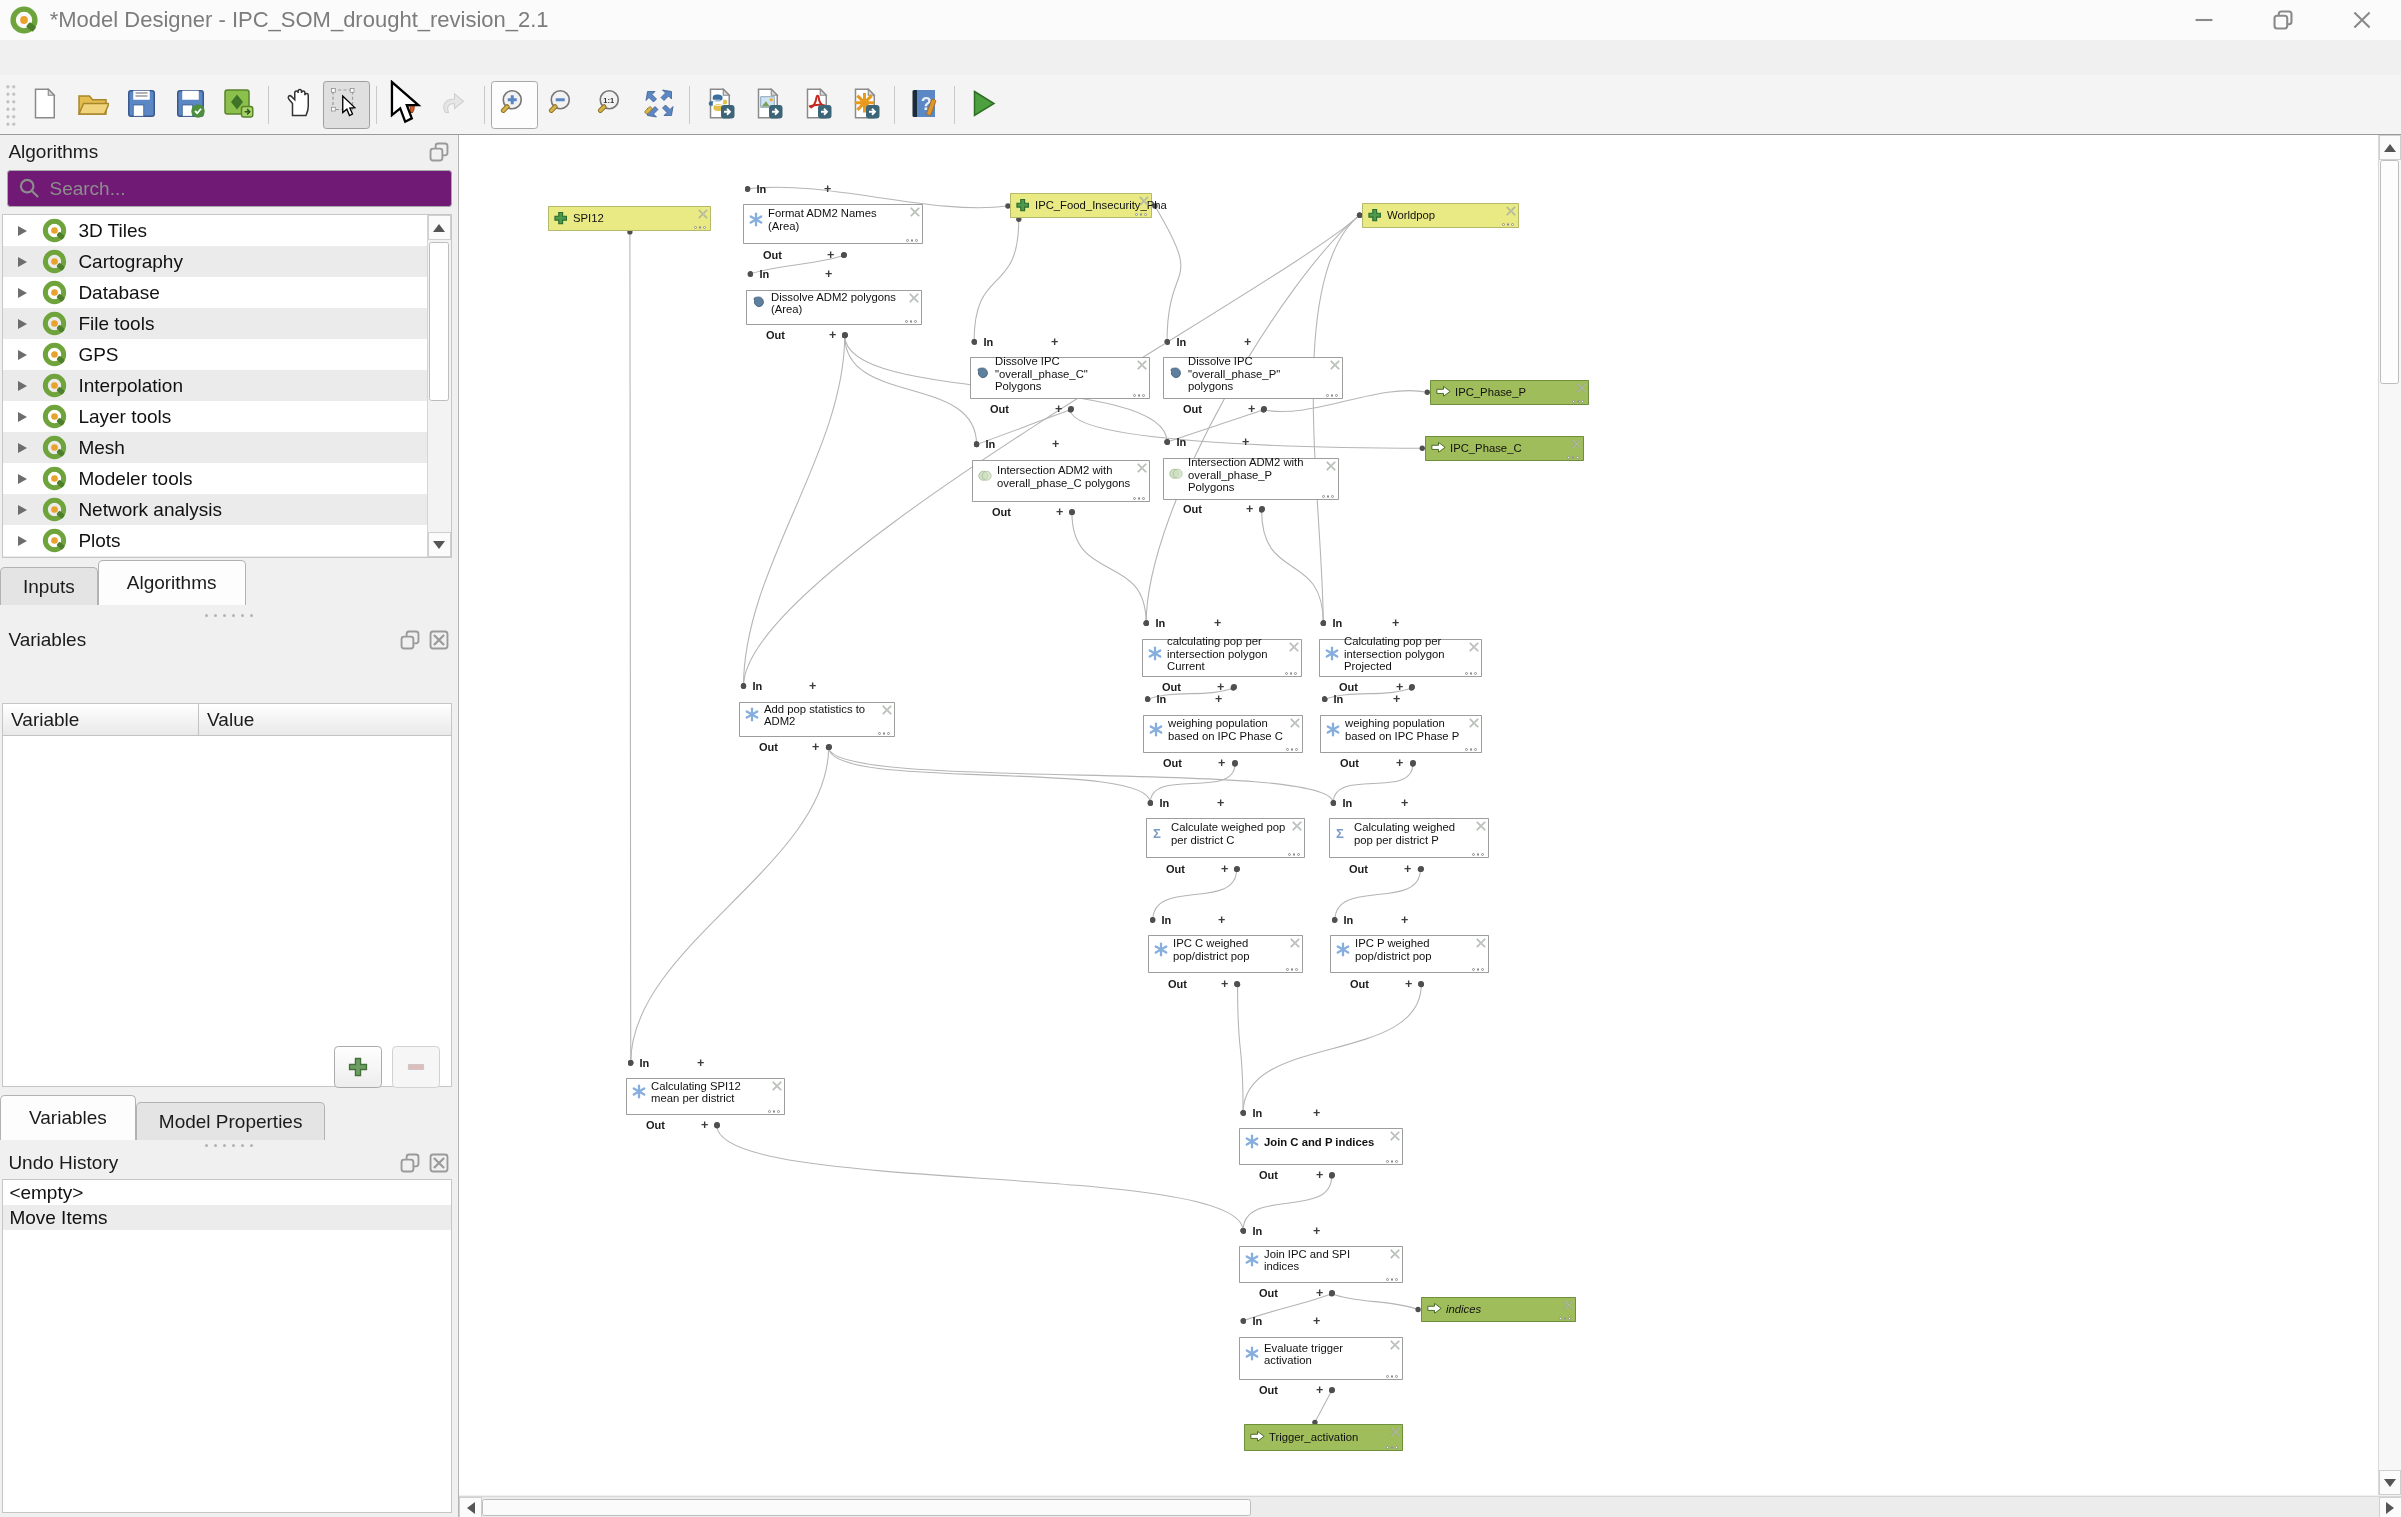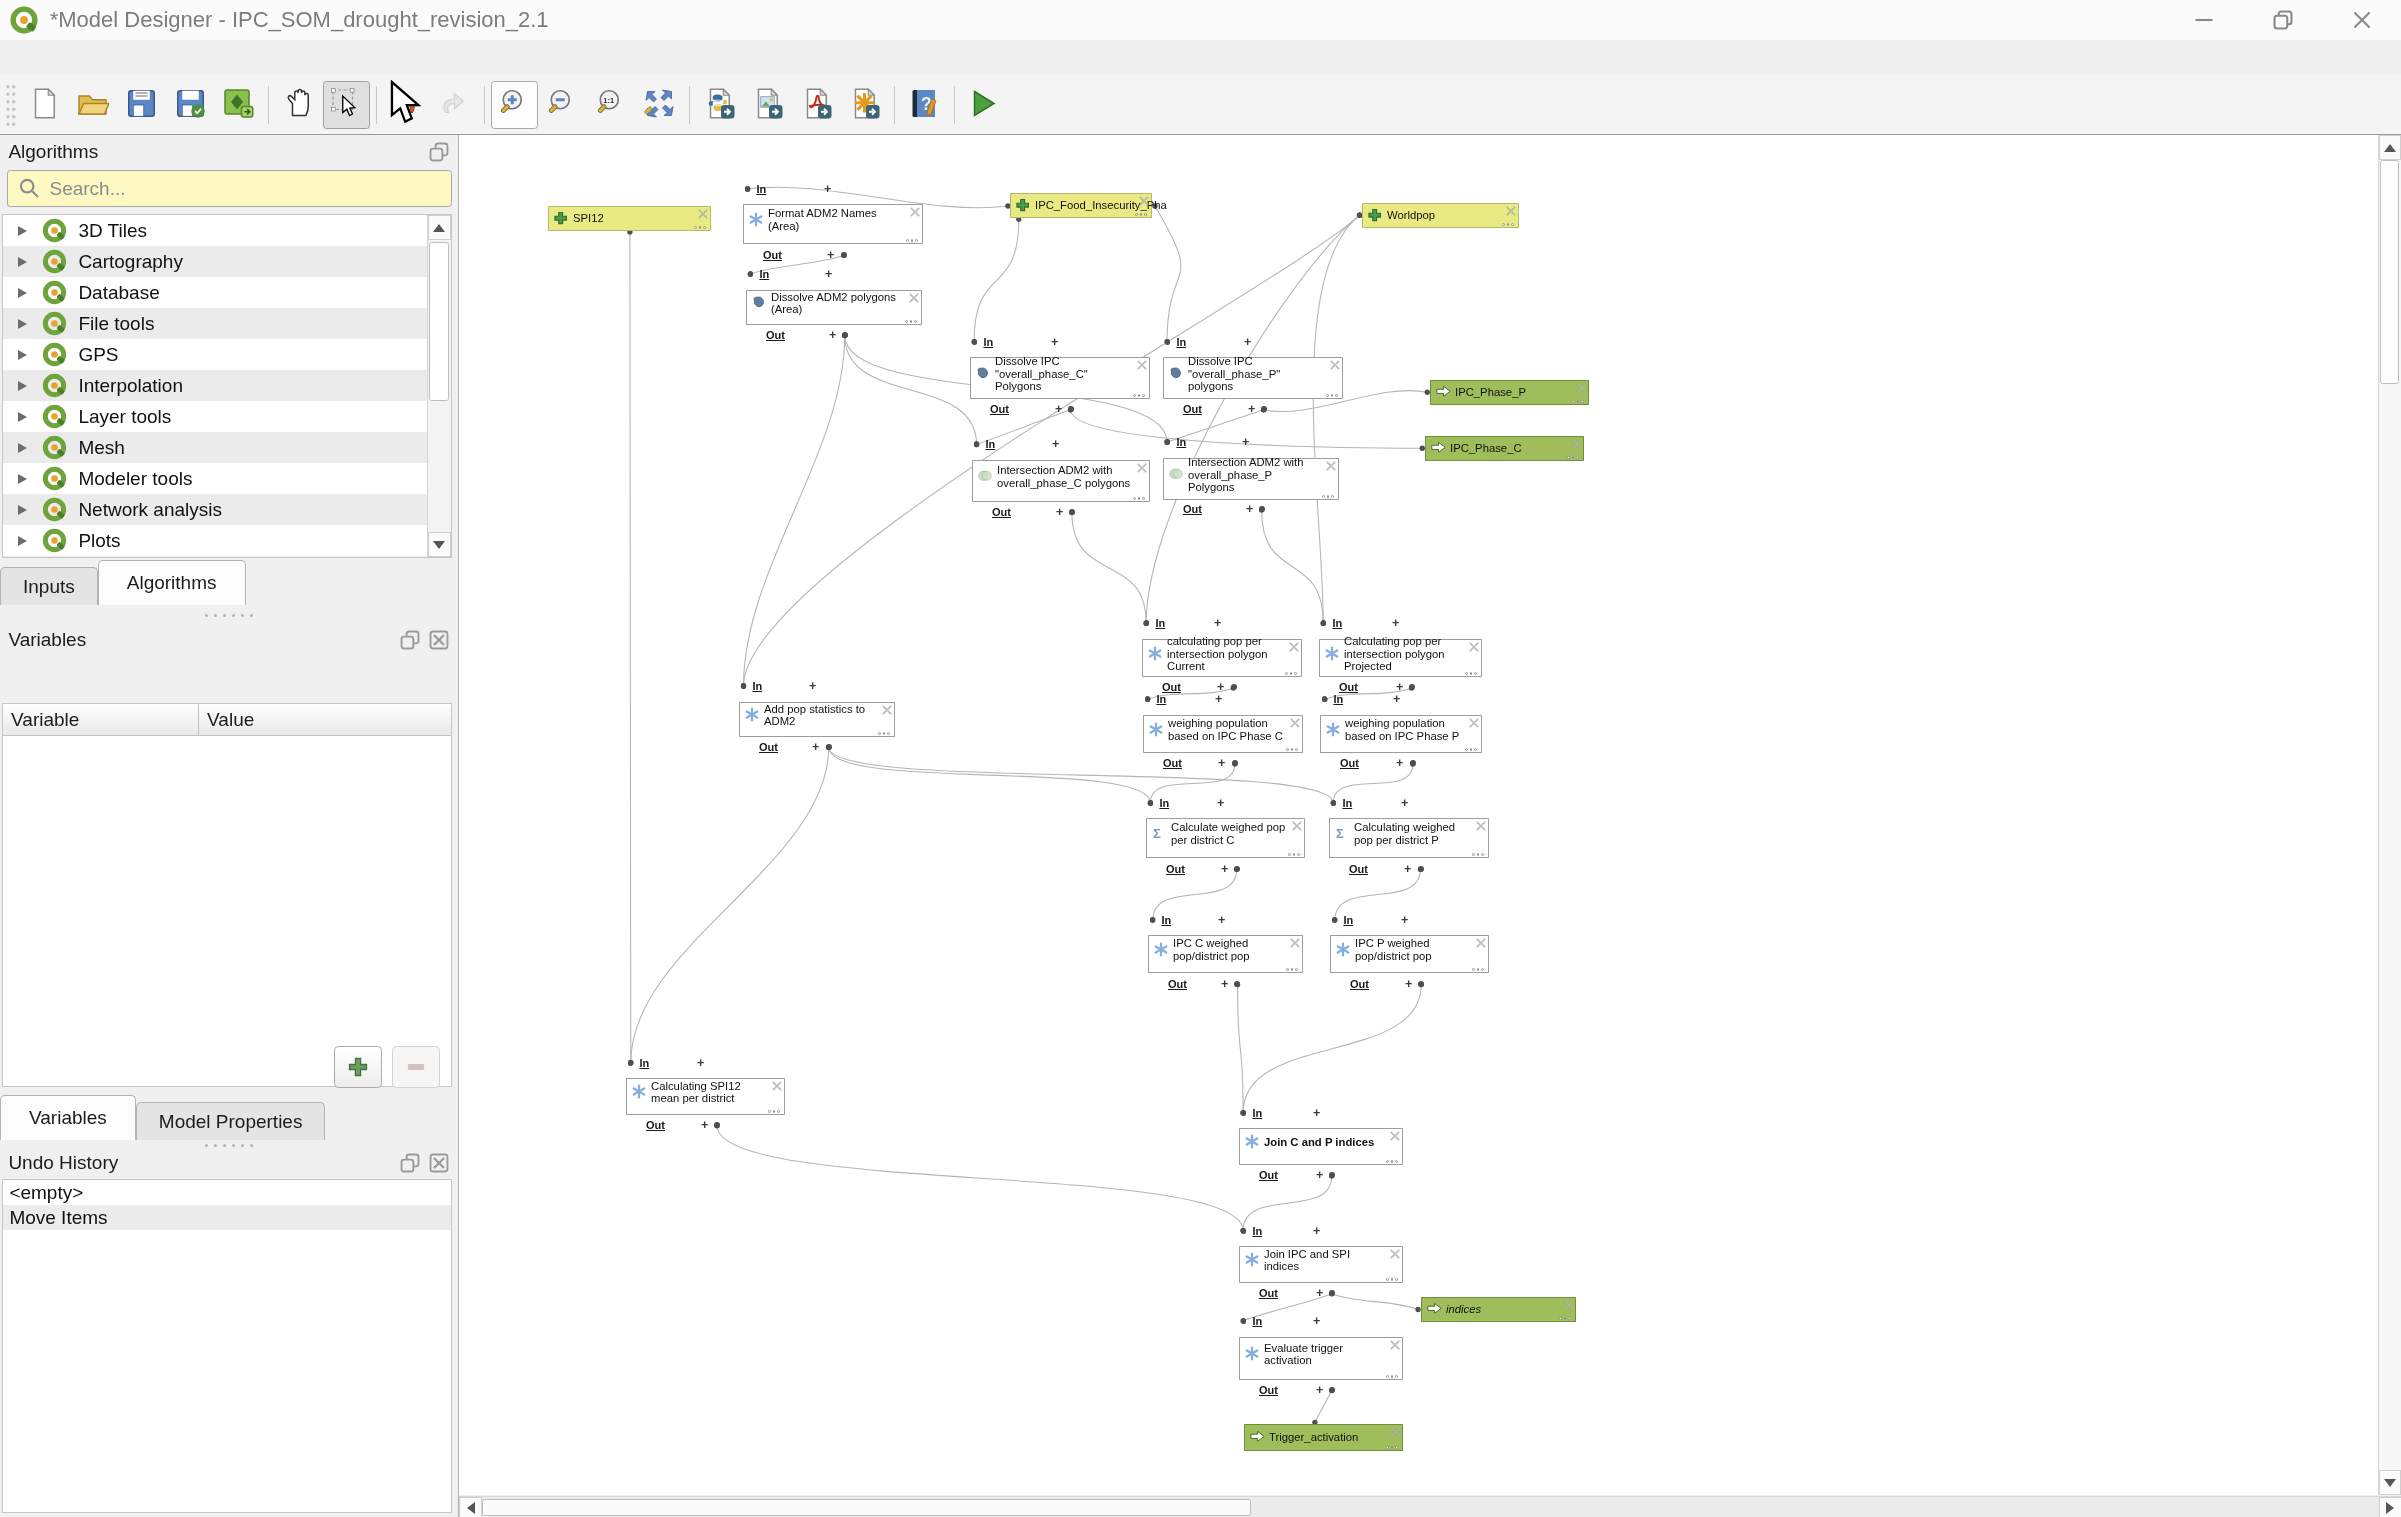--- a/index.html
+++ b/index.html
@@ -29,21 +29,21 @@
   .tb-btn.disabled { opacity:.5; }
   .tb-sep { width:0.8px; height:38px; background:#c9c9c9; margin:0 5px; }
   #mouse-cursor { position:absolute; left:387px; top:80px; z-index:60; pointer-events:none; }
 
   
   #left-col { position:absolute; left:0; top:135px; width:459px; height:1382px; background:#f0f0f0; border-right:0.8px solid #b4b4b4; }
   .panel-header { display:flex; align-items:center; font-size:19px; color:#1b1b1b; }
   .panel-icons { margin-left:auto; display:flex; gap:6.7px; margin-right:8.4px; }
 
   #alg-header { position:absolute; left:0; top:3.3px; width:100%; height:28px; padding-left:8.4px; }
-  #search-box { position:absolute; left:6.7px; top:35px; width:445px; height:37px; background:#fef9c3; border:0.8px solid #a9a9a9; border-radius:3.3px; display:flex; align-items:center; }
+  #search-box { position:absolute; left:6.7px; top:35px; width:445px; height:37px; background:#701a75; border:0.8px solid #a9a9a9; border-radius:3.3px; display:flex; align-items:center; }
   #search-placeholder { font-size:19px; color:#8d8d8d; margin-left:8.4px; }
   #alg-list { position:absolute; left:1.7px; top:79px; width:450px; height:344px; background:#fff; border:0.8px solid #c6c6c6; overflow:hidden; }
   .alg-row { height:31px; display:flex; align-items:center; font-size:19px; color:#111; }
   .alg-row.odd { background:#ebebeb; }
   .expander { width:0; height:0; border-left:9.2px solid #6d6d6d; border-top:5.8px solid transparent; border-bottom:5.8px solid transparent; margin-left:15px; }
   .qgis-ico { width:25px; height:25px; margin-left:15px; position:relative; }
   .alg-label { margin-left:11.7px; white-space:nowrap; }
   #alg-scroll { position:absolute; right:0; top:0; width:24px; height:100%; background:#f3f3f3; border-left:0.8px solid #d5d5d5; }
   .scroll-arrow-box { position:absolute; left:0; width:100%; height:25px; background:#fbfbfb; border:0.8px solid #cfcfcf; display:flex; align-items:center; justify-content:center; }
   .tri-up { width:0; height:0; border-bottom:8.4px solid #555; border-left:6.7px solid transparent; border-right:6.7px solid transparent; }
@@ -87,21 +87,21 @@
   .node.algo .node-label { height:calc(100% - 8.4px); }
   .node-icon { position:absolute; left:5.8px; top:50%; transform:translateY(-50%); width:15px; height:15px; }
   .node.algo .node-icon { top:calc(50% - 4.2px); }
   .x-icon { position:absolute; right:3.3px; top:2.5px; width:10px; height:10px; opacity:.75; }
   .ooo { position:absolute; right:5px; bottom:1.7px; display:flex; gap:1.7px; }
   .ooo i { width:2.9px; height:2.9px; border-radius:50%; border:0.8px solid #8f8f8f; background:#fff; }
 
   .io-row { position:absolute; height:13.4px; font-size:11px; font-weight:bold; color:#1a1a1a; }
   .io-dot { position:absolute; width:5.8px; height:5.8px; border-radius:50%; background:#4f4f4f; top:3.3px; }
   .io-plus { position:absolute; top:-0.8px; font-weight:bold; color:#3c3c3c; font-size:12.5px; }
-  .io-text { position:absolute; top:0;text-decoration:underline; }
+  .io-text { position:absolute; top:0; }
 
   
   .vscroll { position:absolute; right:0; top:135px; width:23.4px; height:1360px; background:#f7f7f7; border-left:0.8px solid #d8d8d8; }
   .hscroll { position:absolute; left:459px; top:1496px; width:1943px; height:22px; background:#ececec; border-top:0.8px solid #d8d8d8; }
   #v-thumb { position:absolute; left:1.7px; top:25px; width:19px; height:224px; background:#fdfdfd; border:0.8px solid #bdbdbd; border-radius:2.5px; }
   #h-thumb { position:absolute; left:23.4px; top:1.7px; width:769px; height:17.5px; background:#fbfbfb; border:0.8px solid #bdbdbd; border-radius:2.5px; }
 </style>
 </head>
 <body>
 

